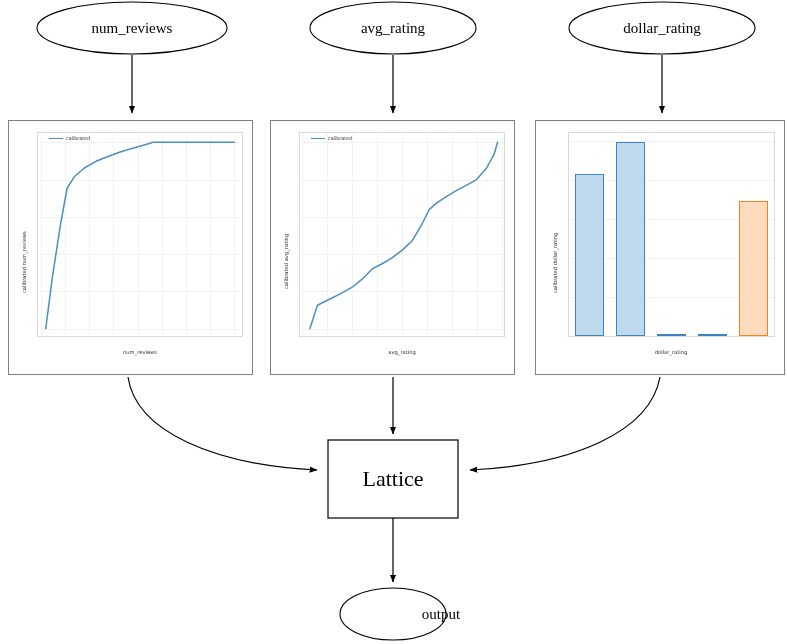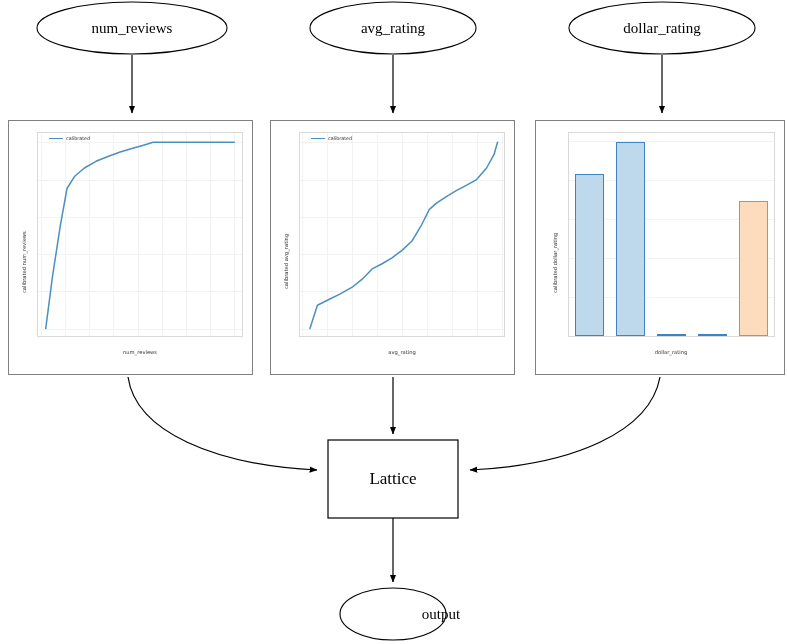--- a/index.html
+++ b/index.html
@@ -8,21 +8,21 @@
 
   #stage{position:absolute;left:0;top:0;width:787px;height:644px;padding-left:28px;}
 
   
   #gv{position:absolute;left:0;top:0;width:787px;height:644px;}
 
   .node-label{position:absolute;transform:translate(-50%,-50%);
               font-family:"Liberation Serif",serif;font-size:15px;
               white-space:nowrap;color:#000;}
   .box-label{position:absolute;transform:translate(-50%,-50%);
-             font-family:"Liberation Serif",serif;font-size:17px;
+             font-family:"Liberation Serif",serif;font-size:22px;
              white-space:nowrap;color:#000;}
 
   
   .panel{position:absolute;background:#ffffff;border:1px solid #808080;
          box-sizing:border-box;}
 
   .plotarea{position:absolute;background:#ffffff;box-sizing:border-box;
             border:1px solid #d9d9d9;overflow:hidden;}
 
   .gridline{position:absolute;background:#f2f2f2;}

